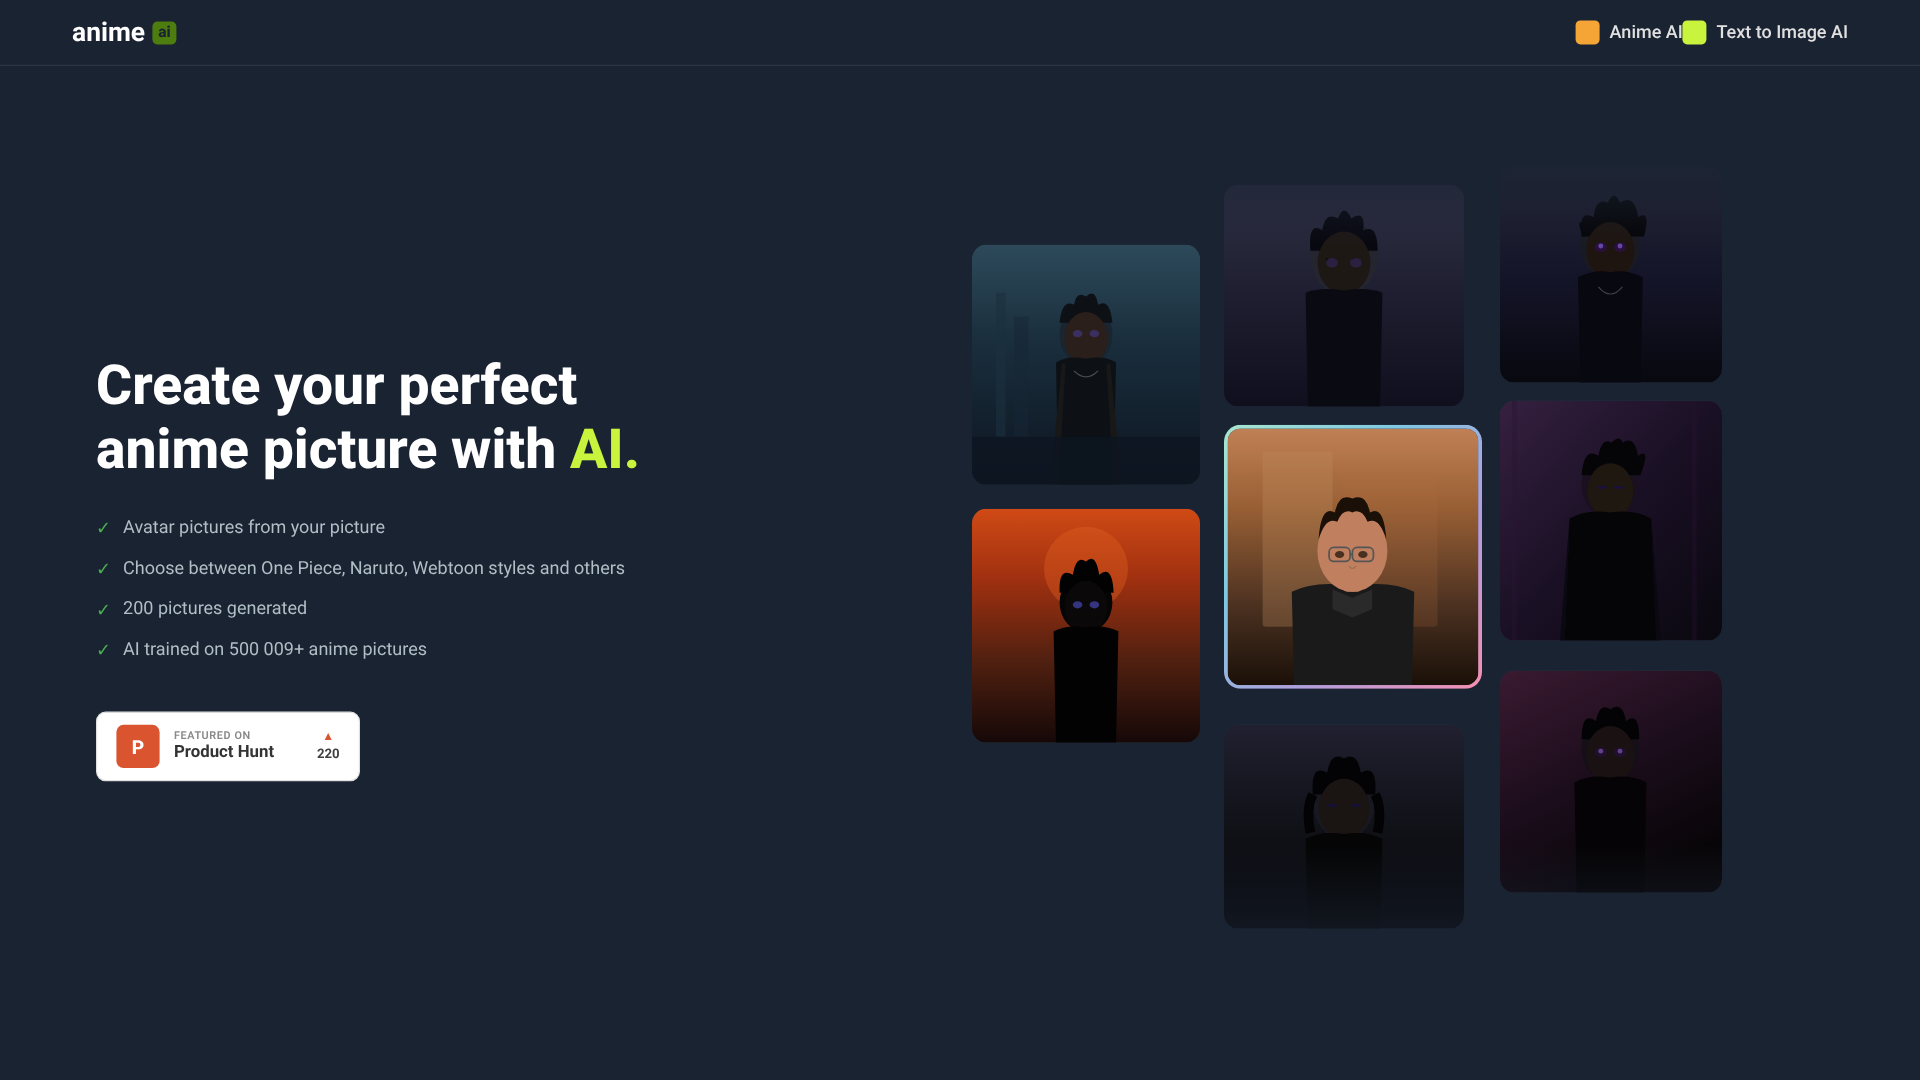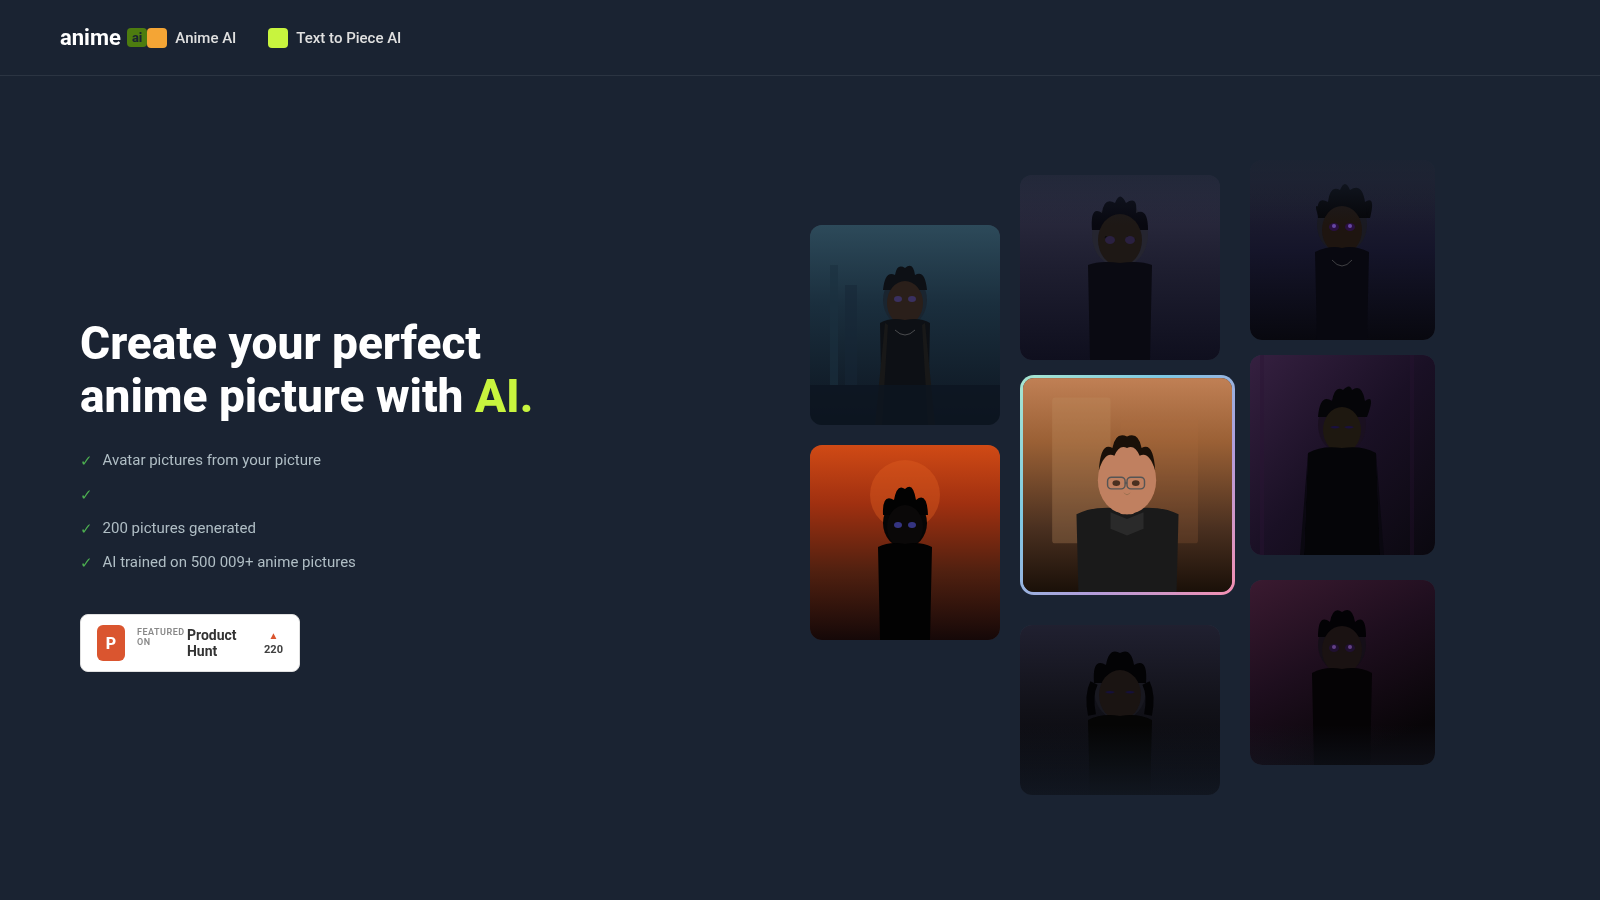--- a/index.html
+++ b/index.html
@@ -11,23 +11,23 @@
       font-family: -apple-system, BlinkMacSystemFont, 'Segoe UI', Roboto, sans-serif;
       color: #ffffff;
       overflow: hidden;
       position: relative;
     }
 
     
     .header {
       display: flex;
       align-items: center;
-      justify-content: flex-start;
+      justify-content: space-between;
       padding: 0 60px;
-      height: 76px;
+      height: 55px;
       border-bottom: 1px solid rgba(255,255,255,0.08);
       position: relative;
       z-index: 10;
     }
 
     .logo {
       display: flex;
       align-items: center;
       gap: 6px;
     }
@@ -43,21 +43,20 @@
       color: #1a2332;
       font-size: 13px;
       font-weight: 800;
       padding: 2px 5px;
       border-radius: 4px;
     }
 
     .nav {
       display: flex;
       align-items: center;
-      gap: 32px;
     }
 
     .nav-item {
       display: flex;
       align-items: center;
       gap: 8px;
       font-size: 15px;
       font-weight: 500;
       color: #e0e0e0;
       cursor: pointer;
@@ -161,21 +160,21 @@
       display: flex;
       align-items: center;
       justify-content: center;
       font-weight: 800;
       font-size: 16px;
       color: white;
     }
 
     .ph-text-block {
       display: flex;
-      flex-direction: row;
+      flex-direction: column;
     }
 
     .ph-featured-label {
       font-size: 9px;
       font-weight: 600;
       color: #888;
       text-transform: uppercase;
       letter-spacing: 0.5px;
     }
 
@@ -332,39 +331,40 @@
     <span class="logo-text">anime</span>
       <span class="logo-ai-box">ai</span>
   </div>
   <nav class="nav">
     <a class="nav-item" href="#">
       <span class="nav-icon-dot nav-icon-orange"></span>
       <span>Anime AI</span>
     </a>
     <a class="nav-item" href="#">
       <span class="nav-icon-dot nav-icon-yellow"></span>
-      <span>Text to Piece AI</span>
+      <span>Text to Image AI</span>
     </a>
   </nav>
 </header>
 
 <section class="hero">
   <div class="hero-left">
     <h1 class="hero-title">
       <span>Create your perfect</span><br>
       <span>anime picture with </span><span class="hero-title-ai">AI.</span>
     </h1>
 
     <ul class="hero-features">
       <li>
         <span class="check-icon">✓</span>
         <span>Avatar pictures from your picture</span>
       </li>
       <li>
         <span class="check-icon">✓</span>
+        <span>Choose between One Piece, Naruto, Webtoon styles and others</span>
       </li>
       <li>
         <span class="check-icon">✓</span>
         <span>200 pictures generated</span>
       </li>
       <li>
         <span class="check-icon">✓</span>
         <span>AI trained on 500 009+ anime pictures</span>
       </li>
     </ul>

